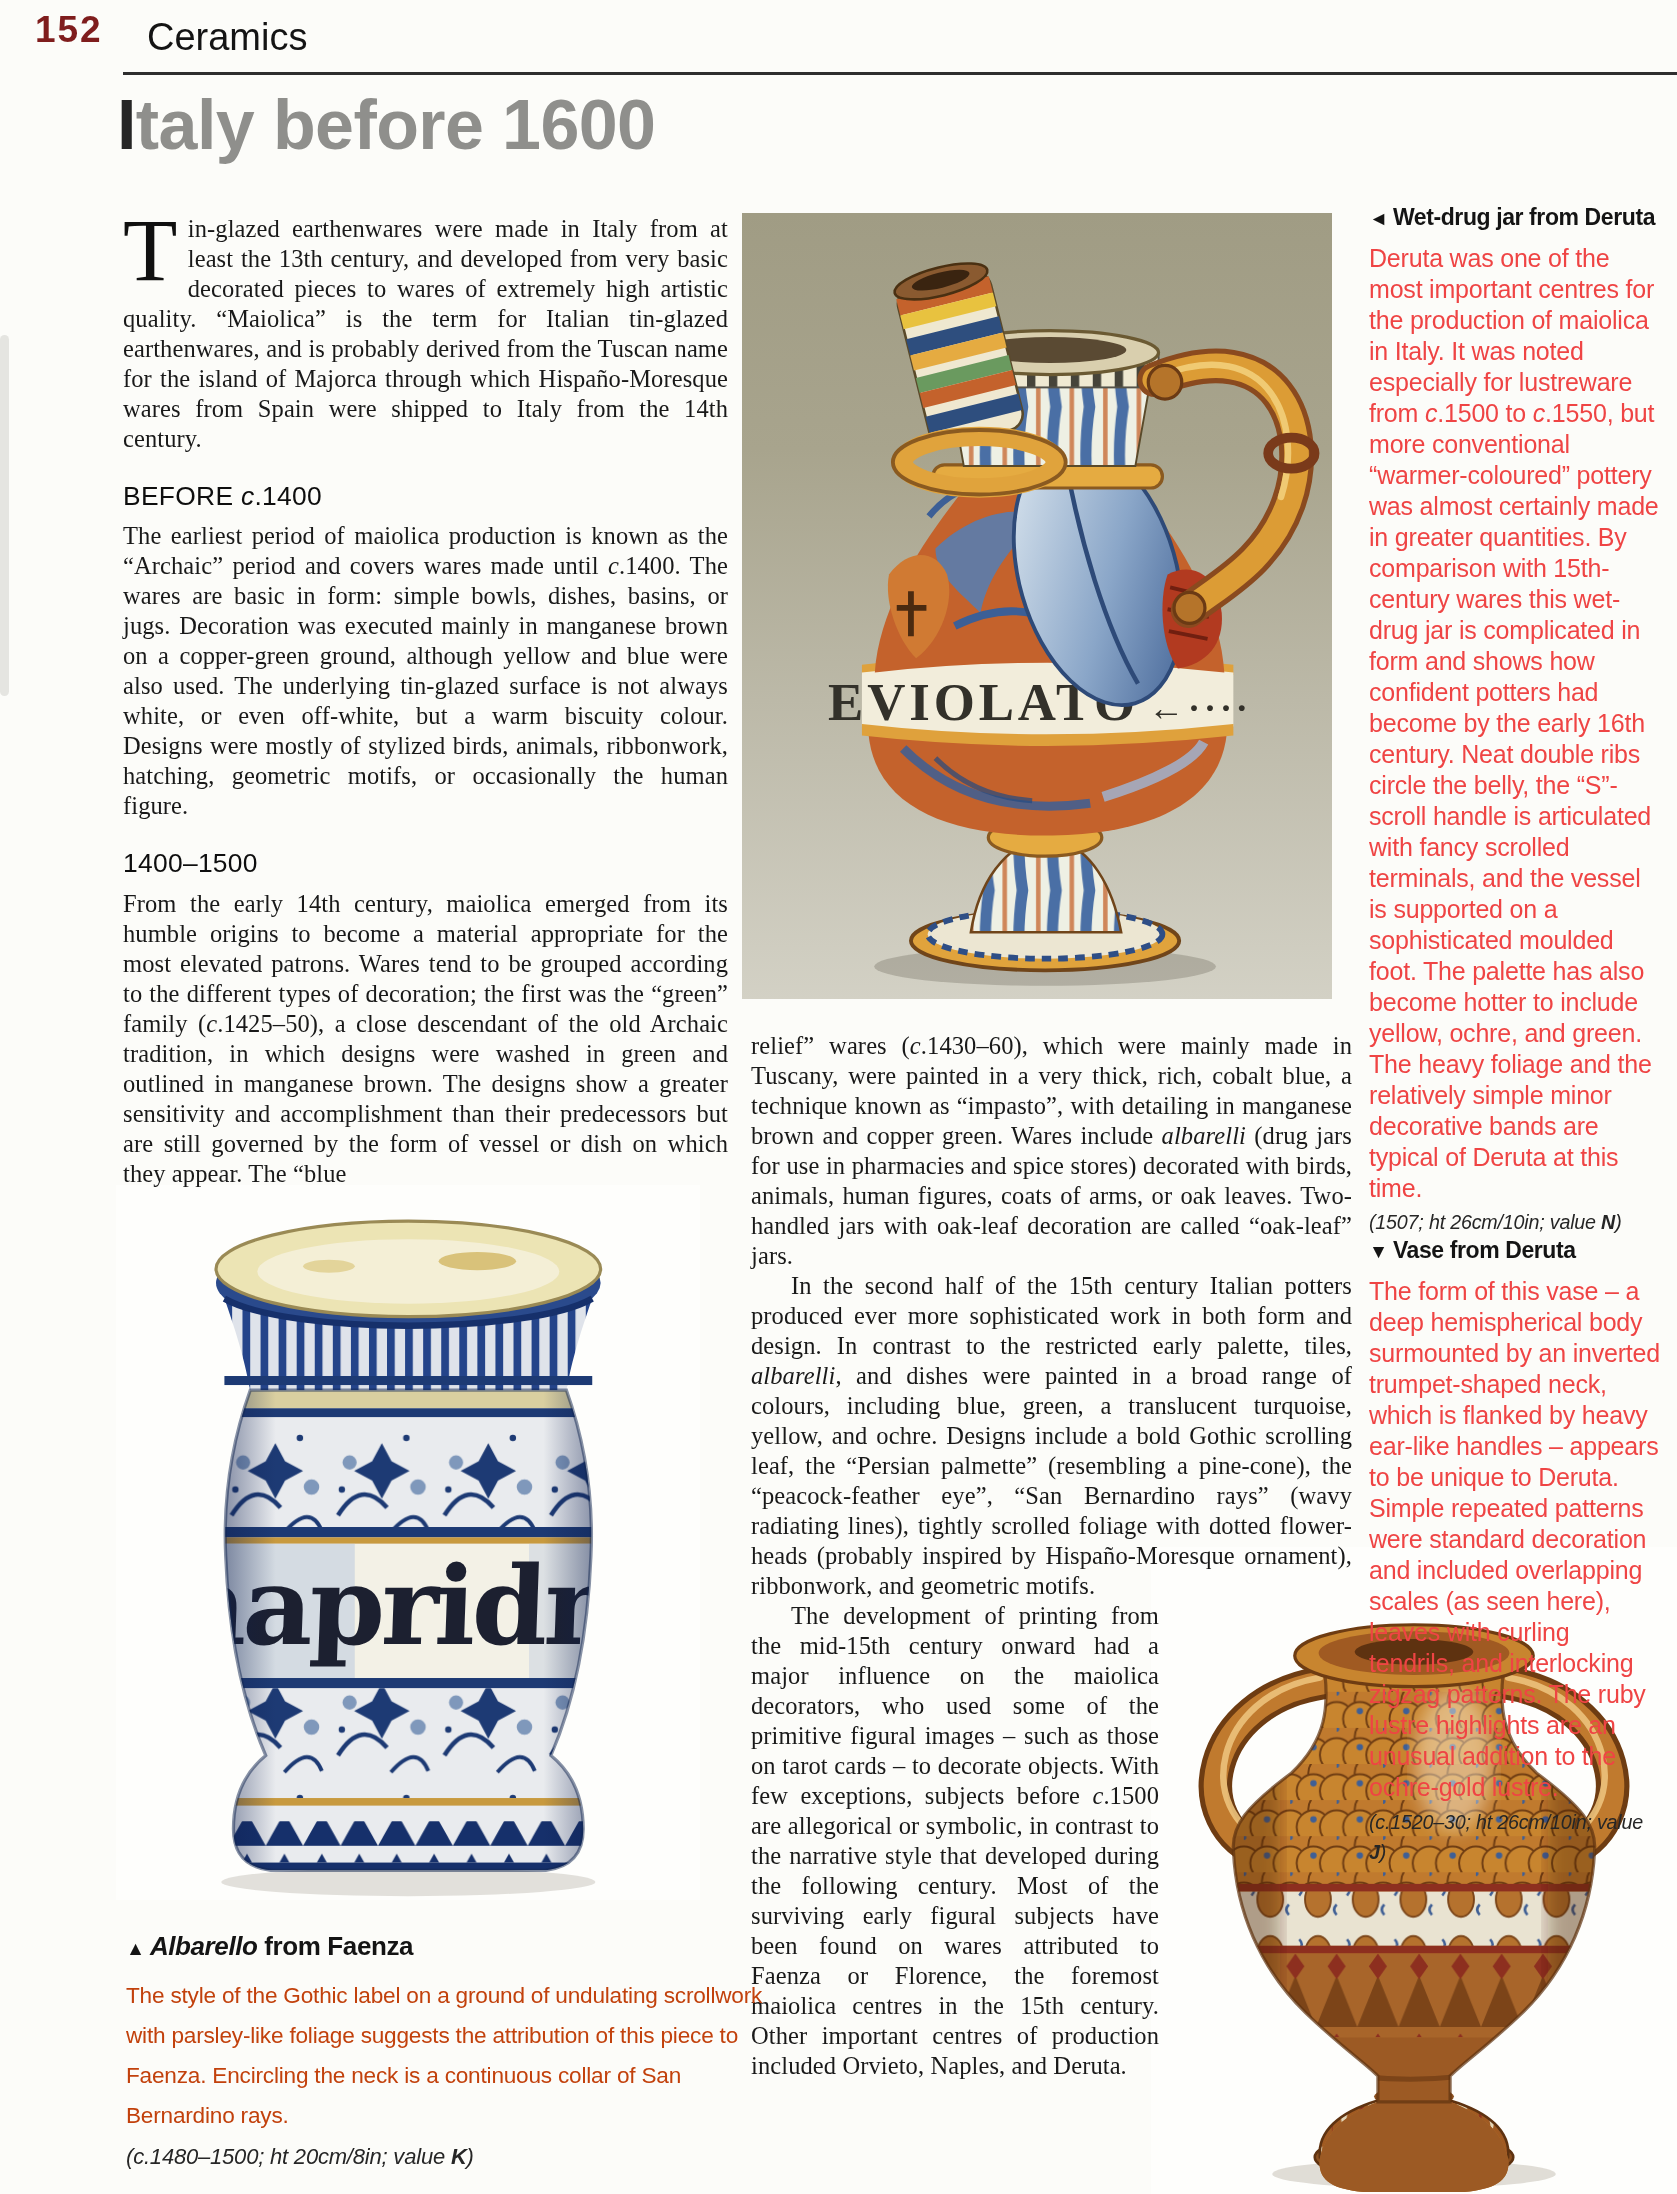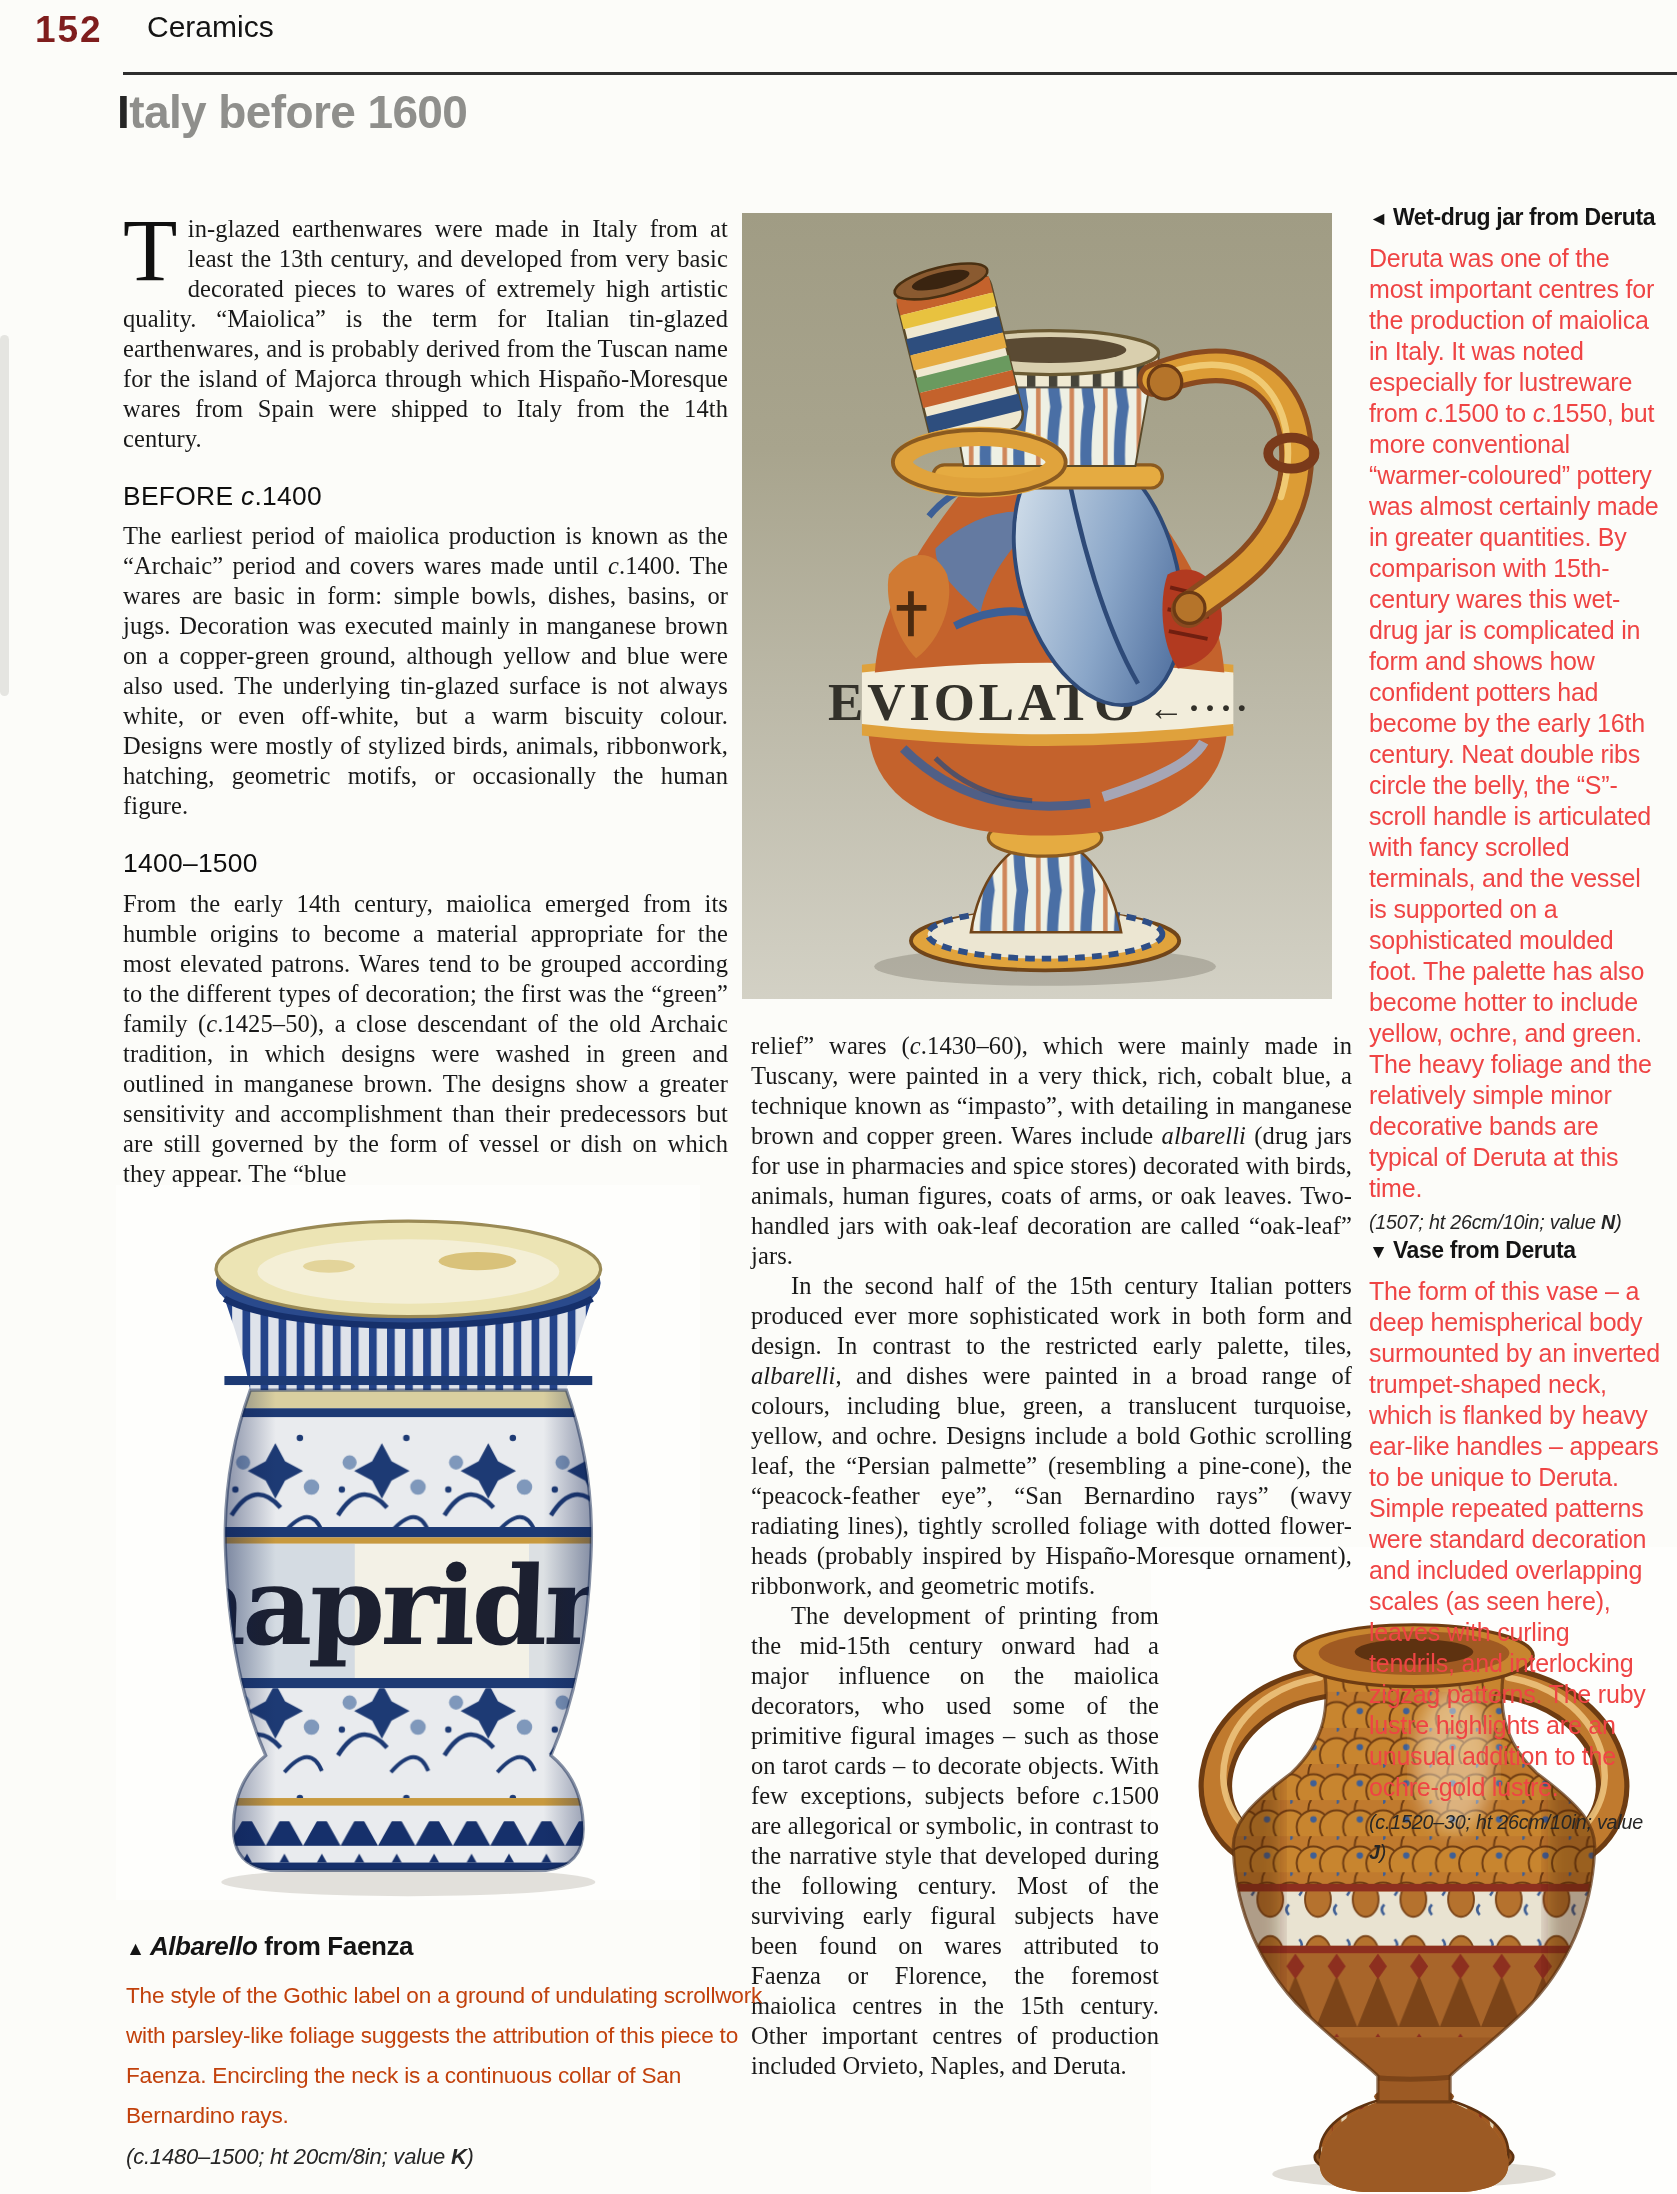--- a/index.html
+++ b/index.html
@@ -11,28 +11,28 @@
     color:#161616;
   }
 
   
   .pagenum {
     position:absolute; left:35px; top:9px;
     font-family:"Liberation Sans",sans-serif; font-weight:bold;
     font-size:37px; color:#7f1d1d; letter-spacing:1.9px;
   }
   .seclabel {
-    position:absolute; left:147px; top:10px;
-    font-family:"Liberation Sans",sans-serif; font-size:30px; color:#141414;
+    position:absolute; left:147px; top:16px;
+    font-family:"Liberation Sans",sans-serif; font-size:38px; color:#141414;
   }
   .rule { position:absolute; left:123px; top:72px; width:1555px; height:3.2px; background:#2e2e2e; }
   .title {
     position:absolute; left:117px; top:85px;
     font-family:"Liberation Sans",sans-serif; font-weight:bold;
-    font-size:46px; letter-spacing:-0.6px; color:#8f8f8c; white-space:nowrap;
+    font-size:70px; letter-spacing:-0.6px; color:#8f8f8c; white-space:nowrap;
   }
   .title .t-first { color:#262626; }
 
   
   .body-serif { font-size:24.5px; line-height:30px; text-align:justify; color:#191919; letter-spacing:0.1px; }
   .col-left  { position:absolute; left:123px;  top:214px;  width:605px; }
   .col-mid   { position:absolute; left:751px; top:1031px; width:601px; }
   .dropcap {
     float:left; font-size:89px; line-height:62px;
     padding:5.2px 10.3px 0 0; color:#101010; font-family:"Liberation Serif",serif;

